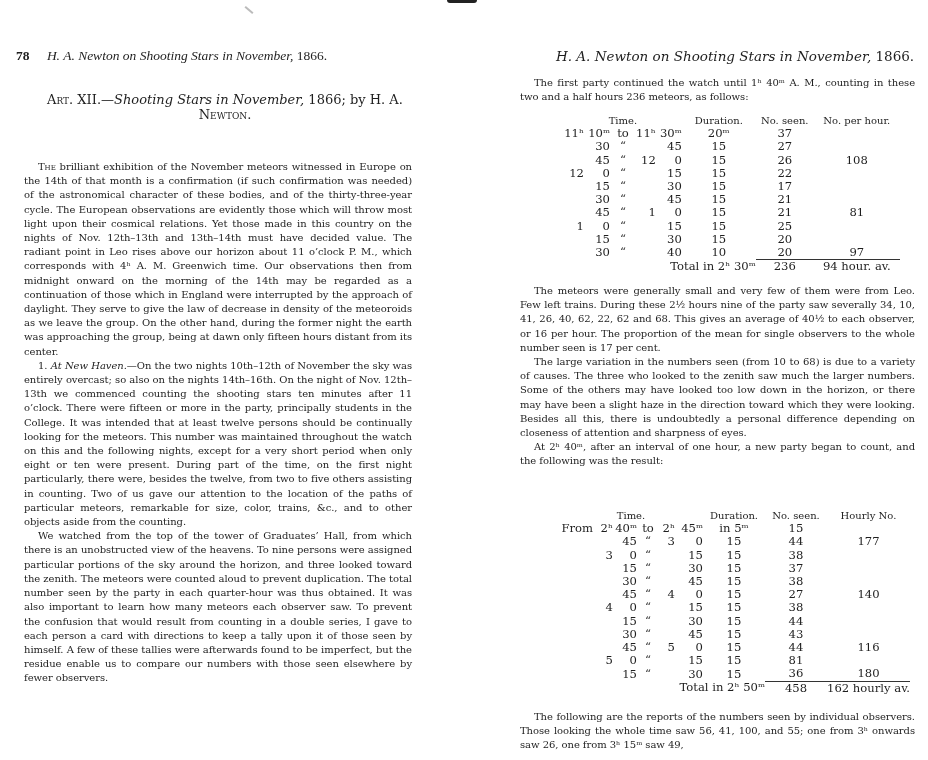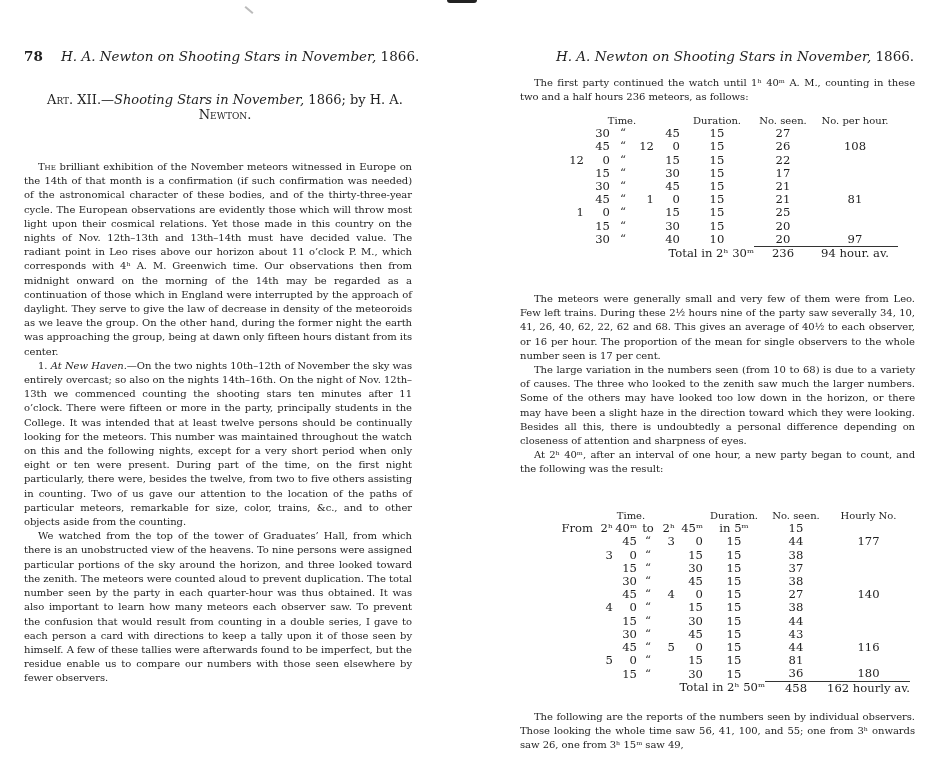--- a/index.html
+++ b/index.html
@@ -4,32 +4,32 @@
 <style>
   html, body { margin:0; padding:0; background:#ffffff; }
   body { width:928px; height:760px; position:relative; overflow:hidden;
          font-family:"DejaVu Serif", "Liberation Serif", serif; color:#1e1e1e; }
   .page { position:absolute; top:0; height:760px; }
   .left { left:0; width:464px; }
   .right { left:464px; width:464px; }
   .runhead { position:absolute; top:48px; font-size:13.5px; white-space:nowrap; }
   .runhead i { font-style:italic; }
   .pno { font-weight:bold; }
-  .left .runhead { left:24px; }
+  .left .runhead { left:16px;font-family:Liberation Serif, serif; }
   .left .runhead .pno { margin-right:14px; }
   .right .runhead { left:92px; }
   .article-title { position:absolute; top:92px; left:40px; width:370px; text-align:center;
          font-size:13px; line-height:15px; }
   .sc { font-variant:small-caps; }
   .body-text { position:absolute; font-size:10px; line-height:14.2px; text-align:justify;
          letter-spacing:-0.05px; }
   .left .body-text { left:24px; width:388px; top:160px; }
   .body-text p { margin:0; text-indent:14px; }
   .right .t1 { left:56px; width:395px; top:76px; }
-  .right .t2 { left:56px; width:395px; top:292px; }
+  .right .t2 { left:56px; width:395px; top:284px; }
   .right .t3 { left:56px; width:395px; top:710px; }
   table.meteor { position:absolute; border-collapse:collapse; font-size:11.6px; }
   table.meteor td, table.meteor th { padding:0; height:13.2px; line-height:13.2px; white-space:nowrap; }
   table.meteor th { font-weight:normal; font-size:10px; }
   .tbl1 { left:100px; top:114px; }
   .tbl2 { left:95px; top:509px; }
   td.c { text-align:center; } td.r { text-align:right; }
   .mark { position:absolute; }
 </style>
 </head>
@@ -72,20 +72,30 @@
     <thead>
       <tr>
         <th colspan="5" class="c">Time.</th>
         <th style="width:74px" class="c">Duration.</th>
         <th style="width:58px" class="c">No. seen.</th>
         <th style="width:86px" class="c">No. per hour.</th>
       </tr>
     </thead>
     <tbody id="t1body">
         <tr>
+          <td class="r" style="width: 20px;">11ʰ</td>
+          <td class="r" style="width: 26px;">10ᵐ</td>
+          <td class="c" style="width: 26px;">to</td>
+          <td class="r" style="width: 18px;">11ʰ</td>
+          <td class="r" style="width: 26px;">30ᵐ</td>
+          <td class="c">20ᵐ</td>
+          <td class="c">37</td>
+          <td class="c"></td>
+        </tr>
+        <tr>
           <td class="r" style="width: 20px;"></td>
           <td class="r" style="width: 26px;">30</td>
           <td class="c" style="width: 26px;">“</td>
           <td class="r" style="width: 18px;"></td>
           <td class="r" style="width: 26px;">45</td>
           <td class="c">15</td>
           <td class="c">27</td>
           <td class="c"></td>
         </tr>
         <tr>

